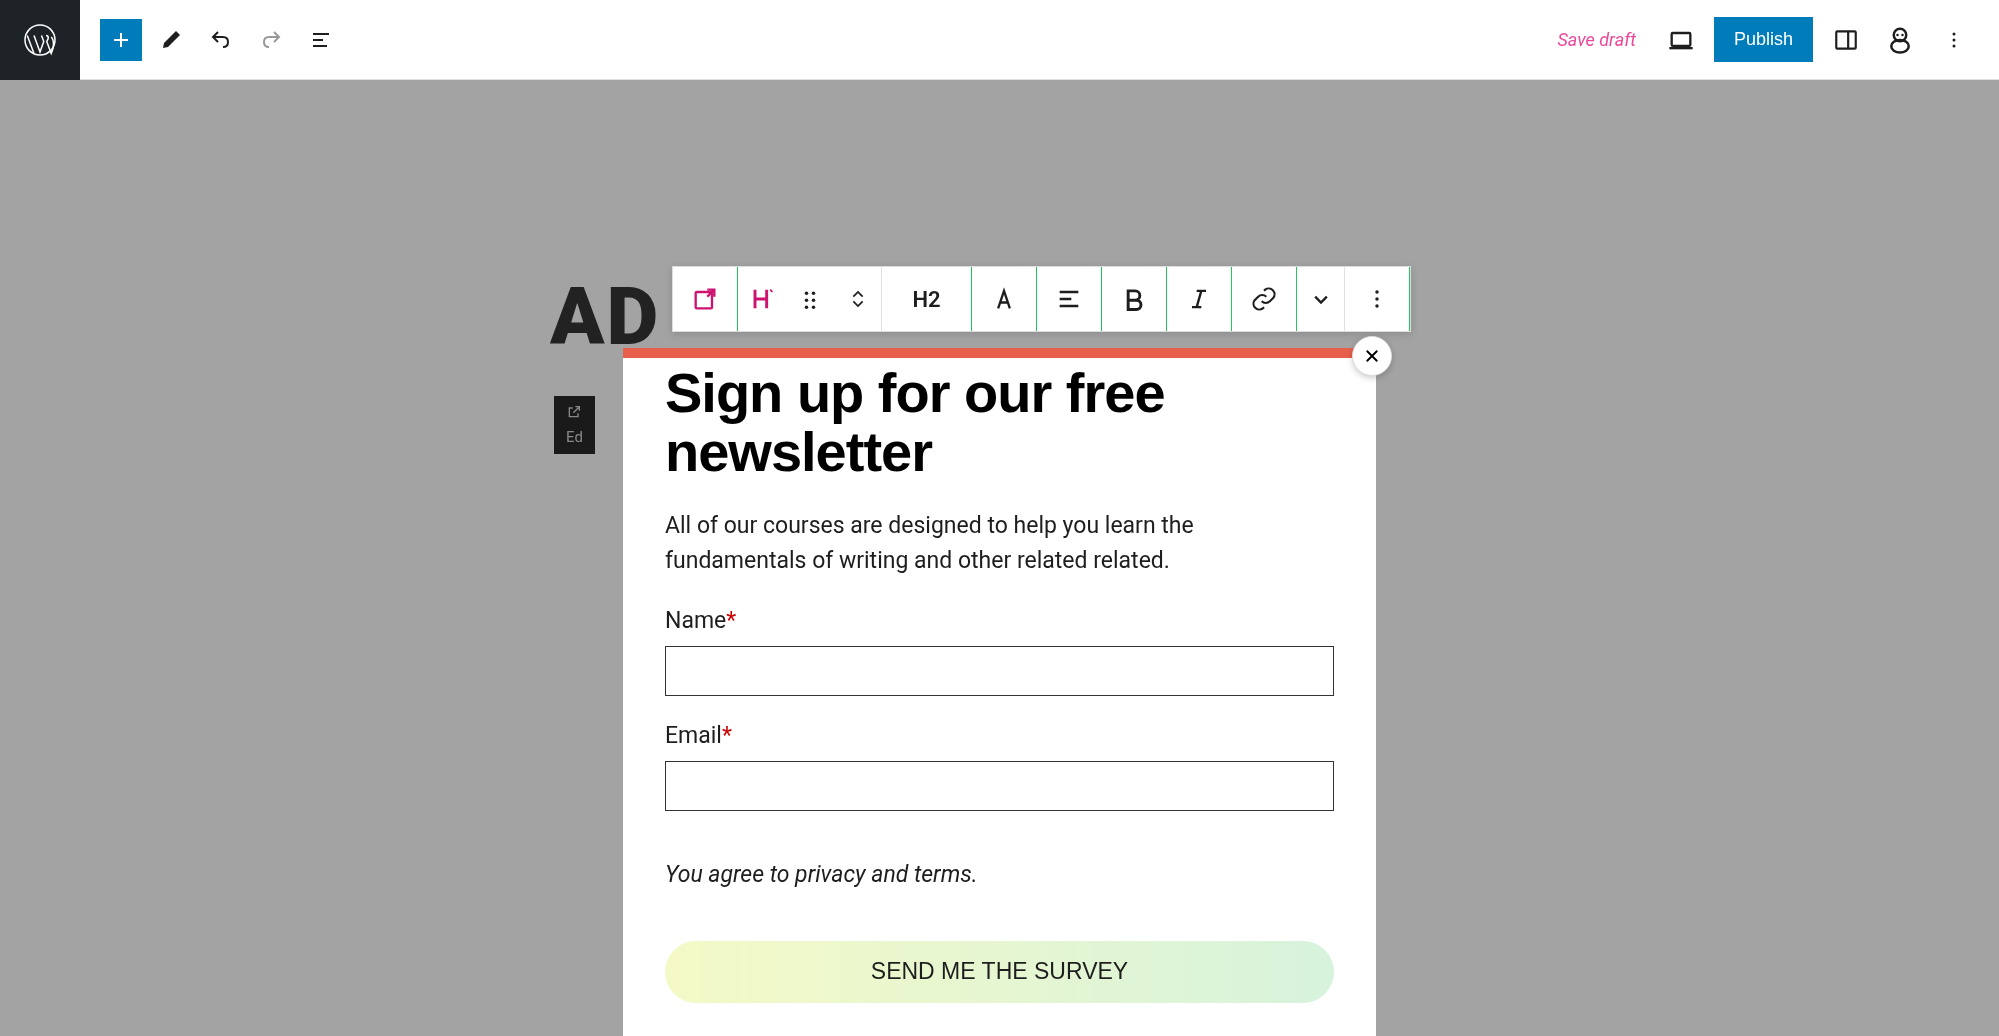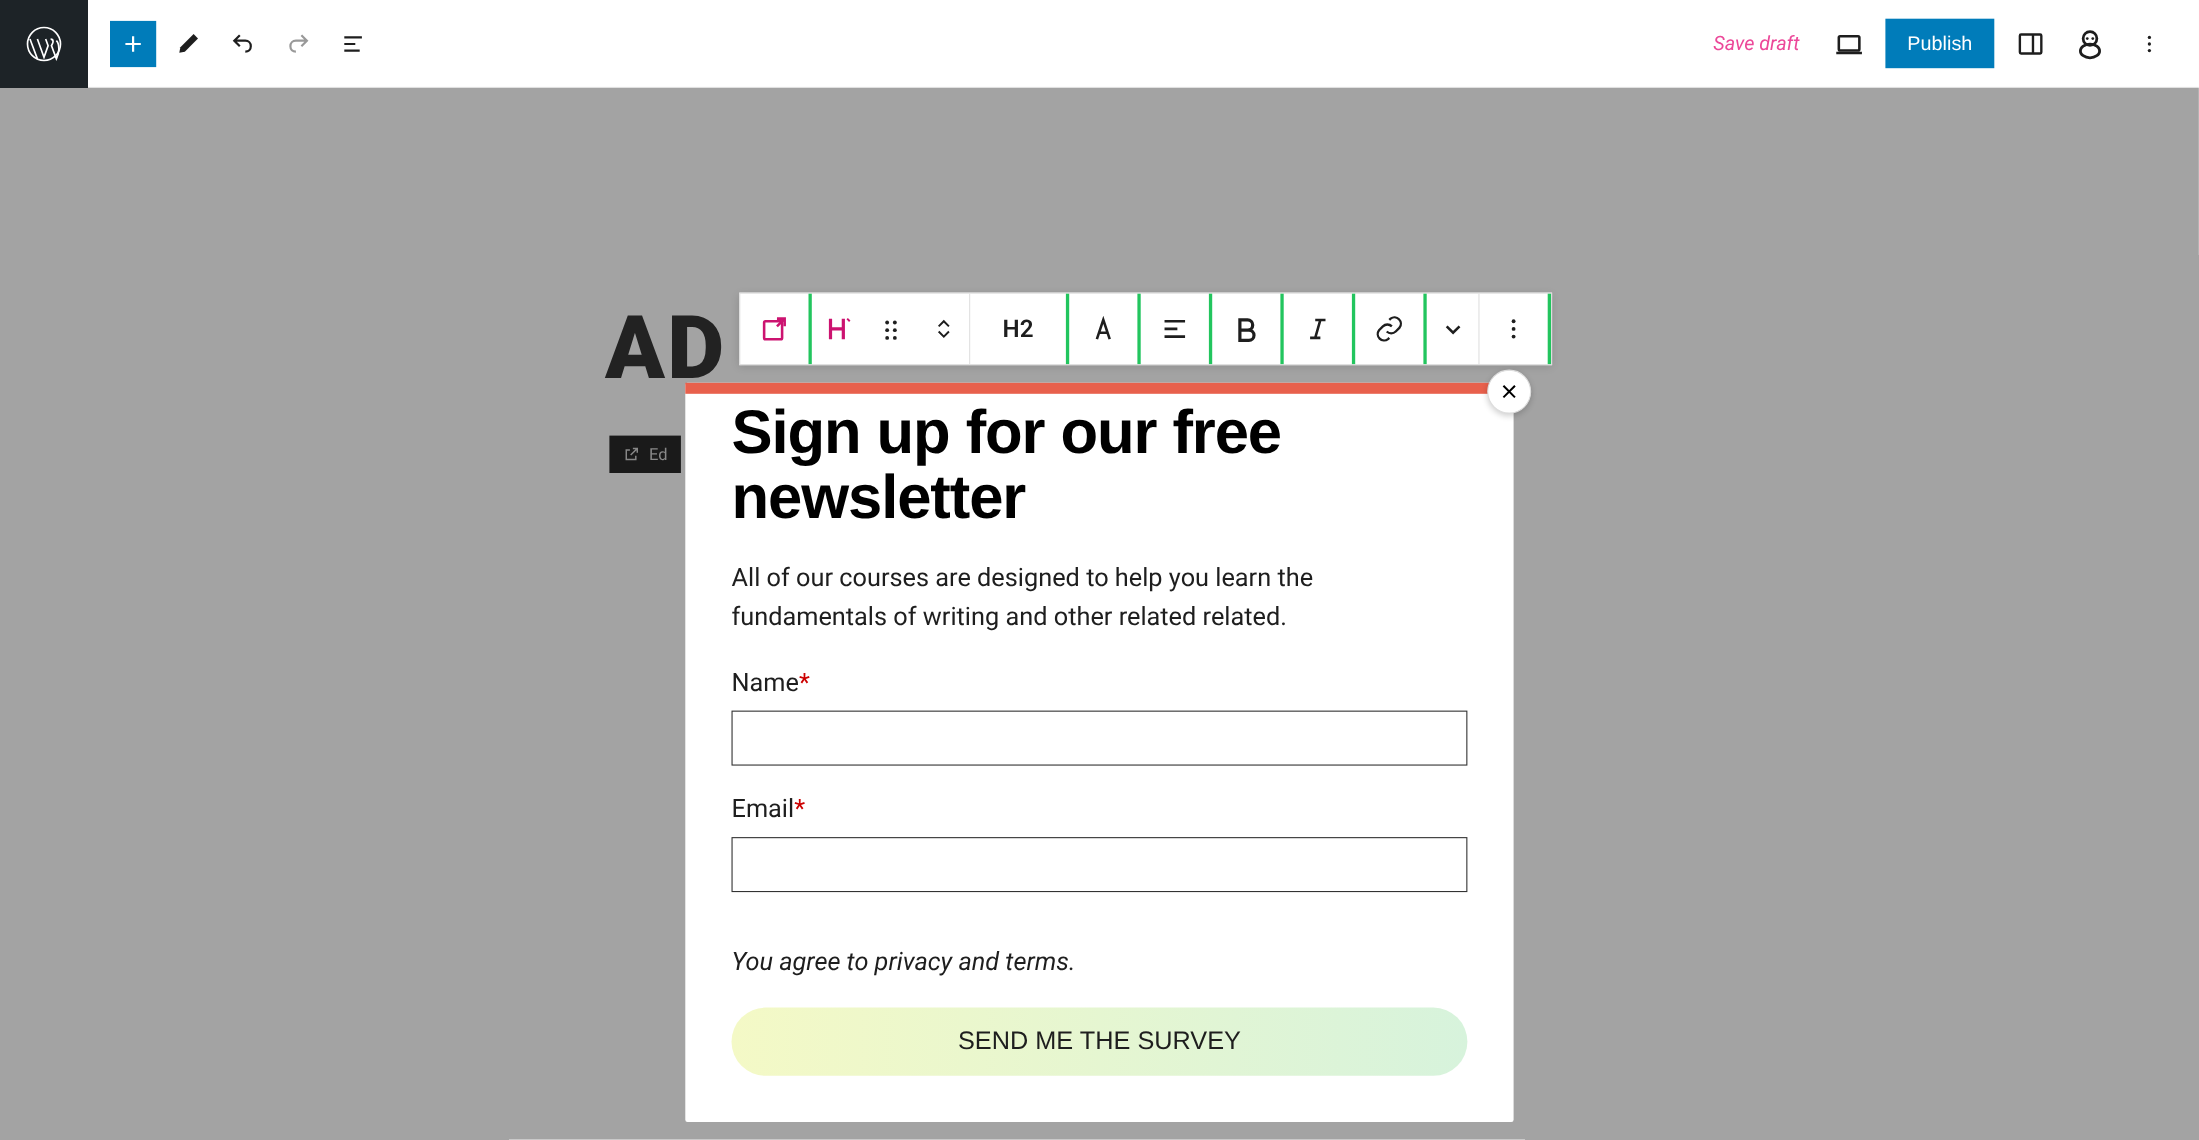--- a/index.html
+++ b/index.html
@@ -13,41 +13,41 @@
   .add-btn { width: 42px; height: 42px; background: #007cba; display: flex; align-items: center; justify-content: center; cursor: pointer; }
   .tool-btn { width: 42px; height: 42px; display: flex; align-items: center; justify-content: center; cursor: pointer; }
   .right-tools { margin-left: auto; display: flex; align-items: center; gap: 12px; padding-right: 24px; }
   .save-draft { color: #ec4899; font-size: 18px; cursor: pointer; padding: 8px 12px; font-style: italic; }
   .publish-btn { background: #007cba; color: #fff; font-size: 18px; padding: 12px 20px; border: none; cursor: pointer; }
   .icon-btn { width: 42px; height: 42px; display: flex; align-items: center; justify-content: center; cursor: pointer; }
   
   
   .canvas { position: relative; width: 100%; height: calc(100% - 80px); background: #a3a3a3; }
   .bg-title { position: absolute; left: 550px; top: 190px; font-size: 80px; font-weight: 900; color: #222; letter-spacing: 2px; }
-  .bg-edit { position: absolute; left: 554px; top: 316px; background: #1a1a1a; color: #888; padding: 8px 12px; font-size: 15px; display: flex; align-items: center; gap: 8px; }
+  .bg-edit { position: absolute; left: 554px; top: 316px; background: #1a1a1a; color: #888; padding: 8px 12px; font-size: 15px; display: flex; align-items: flex-start; gap: 8px; flex-direction: column; }
   
   
   .block-toolbar { position: absolute; left: 672px; top: 186px; background: #fff; border: 1px solid #ddd; display: flex; height: 66px; box-shadow: 0 2px 8px rgba(0,0,0,0.15); }
-  .btool { width: 65px; display: flex; align-items: center; justify-content: center; border-right: 3px solid #22c55e; cursor: pointer; font-size: 22px; font-weight: 600; color: #1e1e1e; }
+  .btool { width: 65px; display: flex; align-items: center; justify-content: center; border-right: 1px solid #22c55e; cursor: pointer; font-size: 22px; font-weight: 600; color: #1e1e1e; }
   .btool.active svg { color: #cc1370; }
   .btool.narrow { width: 48px; border-right: none; }
   .btool.group-end { border-right: 1px solid #e0e0e0; }
   .btool svg { width: 28px; height: 28px; }
   
   
   .modal { position: absolute; left: 623px; top: 268px; width: 753px; background: #fff; border-radius: 2px; }
   .modal-bar { height: 10px; background: #e8604c; }
   .modal-body { padding: 0 42px 42px 42px; }
   .modal-title { font-family: "Arial Black", sans-serif; font-weight: 900; font-size: 56px; line-height: 1.05; letter-spacing: -1px; color: #000; margin-top: 6px; margin-bottom: 26px; }
   .modal-desc { font-size: 23px; line-height: 1.55; color: #1e1e1e; margin-bottom: 28px; }
   .field-label { font-size: 23px; color: #1e1e1e; margin-bottom: 12px; }
   .req { color: #c00; }
   .field-input { width: 100%; height: 50px; border: 1px solid #333; font-size: 18px; padding: 0 12px; margin-bottom: 26px; }
   .terms { font-size: 23px; color: #1e1e1e; margin-top: 24px; margin-bottom: 28px; font-style: italic; }
-  .submit-btn { width: 100%; height: 62px; background: linear-gradient(90deg, #f4f9c6 0%, #d7f3dc 100%); border: none; border-radius: 32px; font-size: 23px; font-weight: 500; color: #1e1e1e; cursor: pointer; }
+  .submit-btn { width: 100%; height: 62px; background: linear-gradient(90deg, #f4f9c6 0%, #d7f3dc 100%); border: none; border-radius: 32px; font-size: 23px; font-weight: 500; color: #1e1e1e; cursor: pointer; margin-top: 25px; }
   
   .close-btn { position: absolute; right: -16px; top: -12px; width: 40px; height: 40px; border-radius: 50%; background: #fff; border: 1px solid #ddd; display: flex; align-items: center; justify-content: center; cursor: pointer; font-size: 22px; box-shadow: 0 2px 6px rgba(0,0,0,0.2); }
 </style>
 </head>
 <body>
 
 <div class="topbar">
   <div class="wp-logo">
     <svg viewBox="0 0 24 24" fill="none" stroke="#fff" stroke-width="1">
       <circle cx="12" cy="12" r="10" fill="none"></circle>

